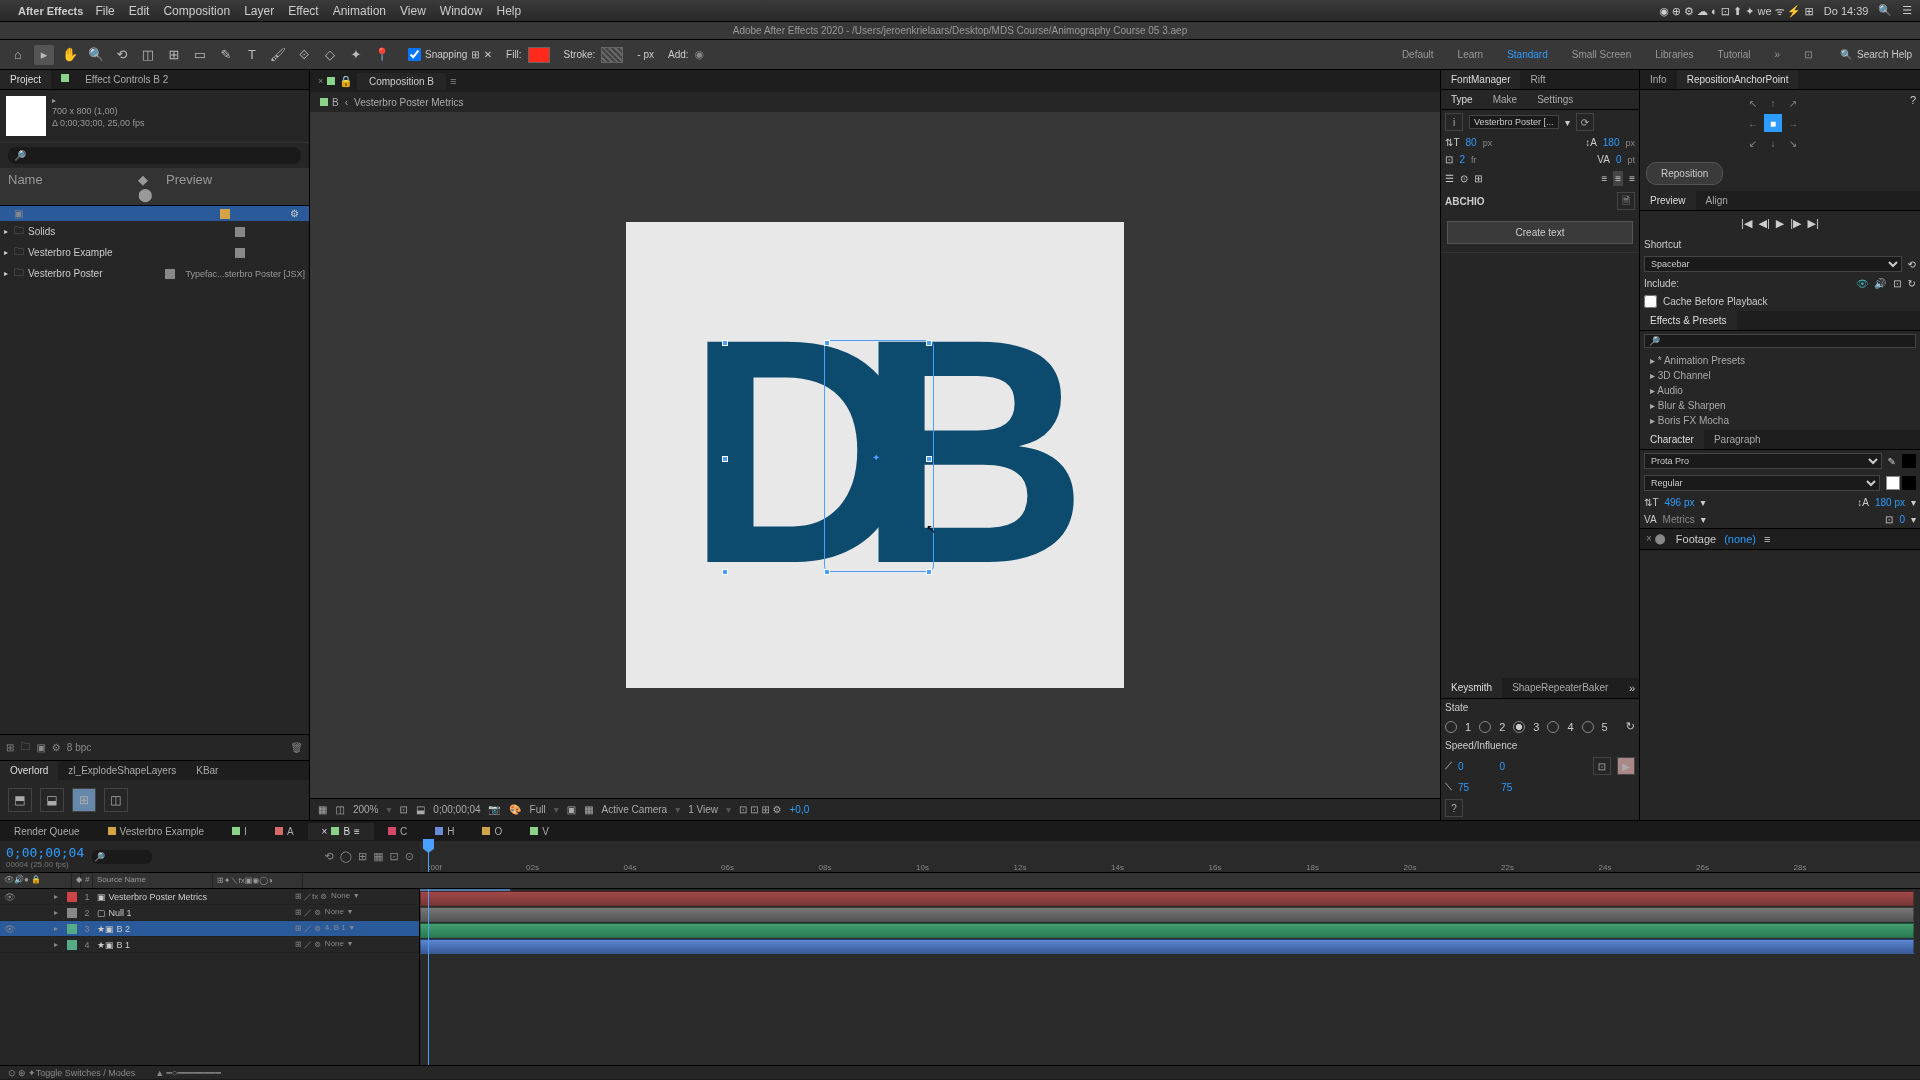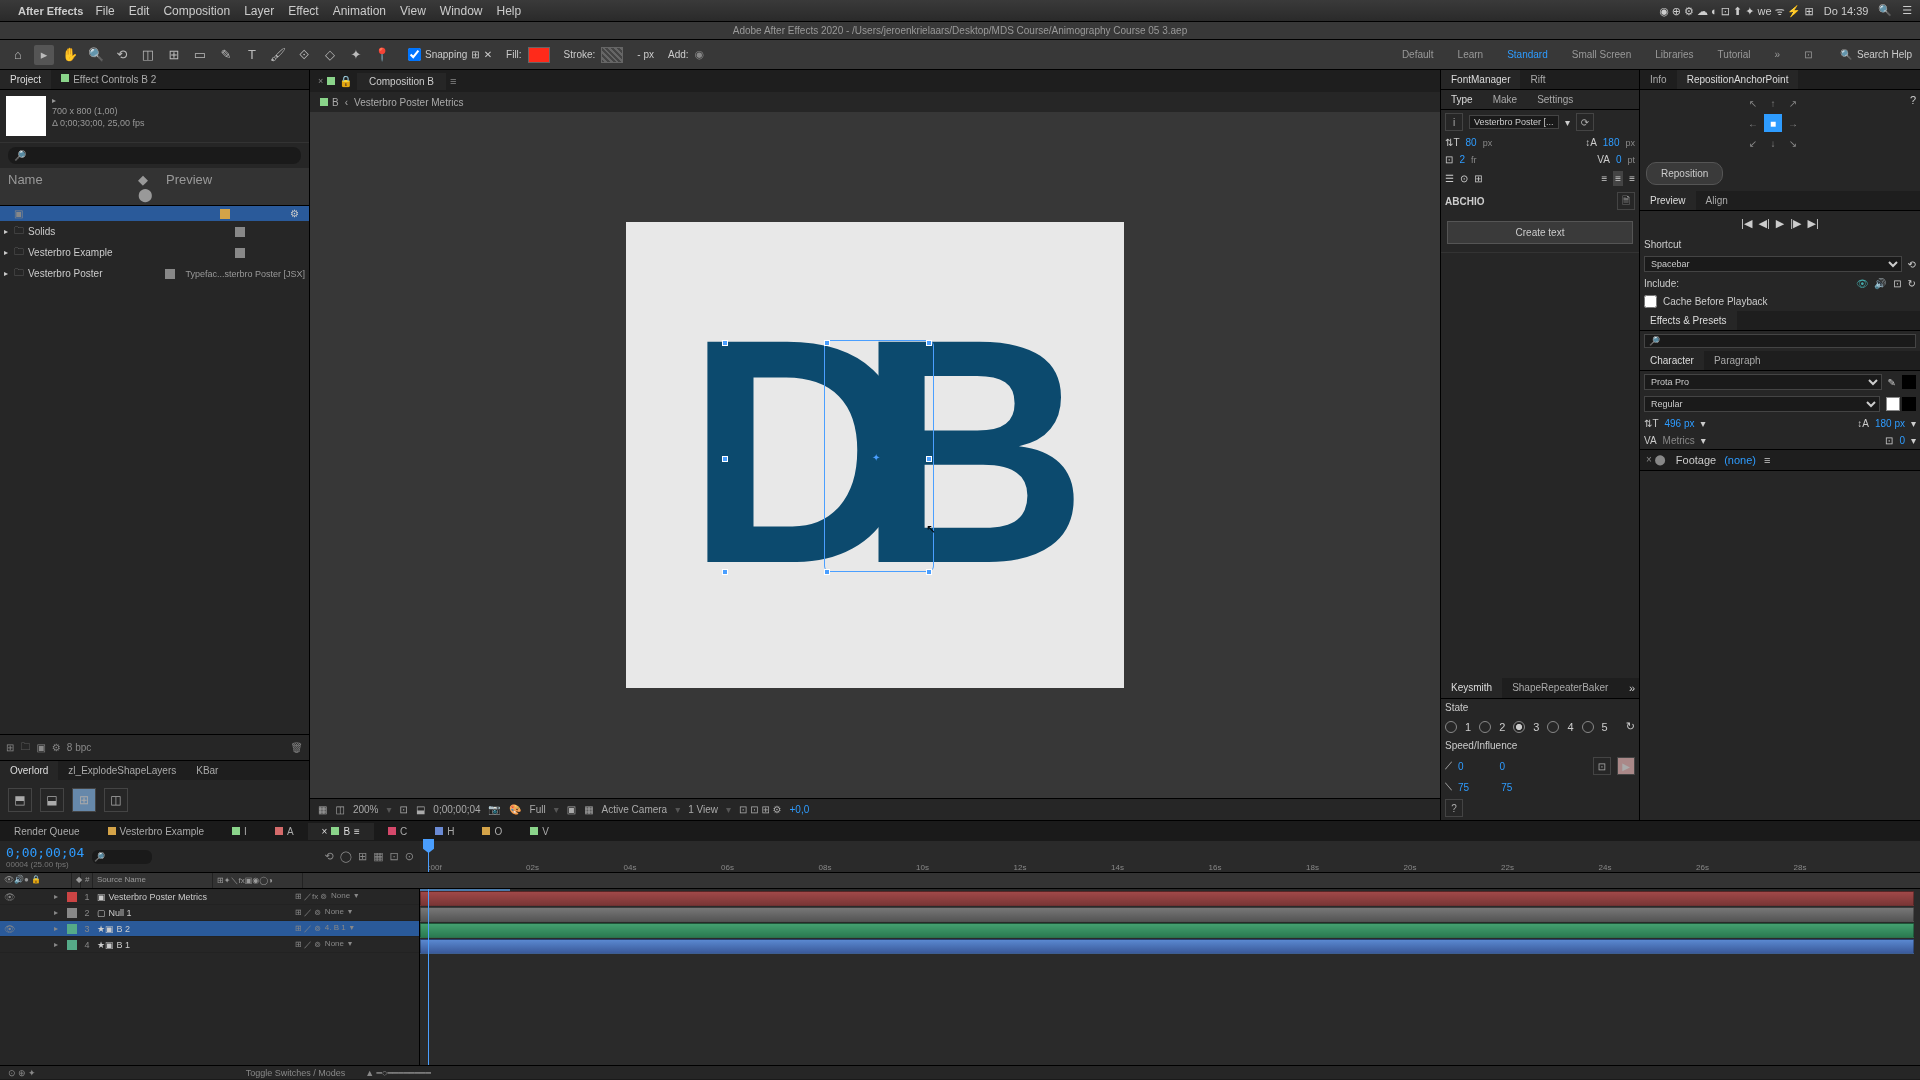--- a/index.html
+++ b/index.html
@@ -110,21 +110,21 @@
 .tl-layer .eye{width:10px;color:#888;font-size:9px}
 .tl-layer .arrow{width:10px;font-size:8px;color:#888}
 .tl-layer .num{width:14px;color:#888;text-align:center}
 .tl-layer .cswatch{width:10px;height:10px;margin:0 3px}
 .tl-layer .lname{flex:1;color:#ccc}
 .tl-layer .modes{width:120px;display:flex;gap:4px;font-size:8px;color:#888}
 .tl-tracks{flex:1;position:relative;background:#2a2a2a}
 .tl-workarea{position:absolute;left:0;width:90px;top:0;height:6px;background:#4a7aaa}
 .tl-bar{position:absolute;left:0;right:6px;height:15px;border:1px solid rgba(0,0,0,.3)}
 .footer{height:14px;background:#262626;display:flex;align-items:center;padding:0 8px;font-size:9px;color:#888;border-top:1px solid #000}
-.footer .tsm{margin-left:210px}
+.footer .tsm{}
 select.mini{background:#1a1a1a;border:1px solid #444;color:#ccc;font-size:9px;padding:1px 2px}
 input.mini{background:#1a1a1a;border:1px solid #444;color:#ccc;font-size:9px;padding:1px 4px;width:90px}
 </style>
 </head>
 <body>
 
 <div class="mac-menubar">
   <span class="apple"></span>
   <span class="app">After Effects</span>
   <span class="menu-item">File</span>
@@ -189,21 +189,21 @@
     <span>🔍</span>
     <span>Search Help</span>
   </div>
 </div>
 
 <div class="main">
 
   <div class="left-panel">
     <div class="panel-tabs">
       <div class="panel-tab active">Project</div>
-      <div class="panel-tab" style="display:flex;align-items:flex-start;gap:4px">
+      <div class="panel-tab" style="display:flex;align-items:flex-start;gap:16px">
           <span style="width:8px;height:8px;background:#8ad48a"></span>
           <span>Effect Controls B 2</span>
         </div>
     </div>
     <div class="proj-info">
       <div class="proj-thumb"></div>
       <div class="proj-meta">
         <div class="arrow">▸</div>
         <div>700 x 800 (1,00)</div>
         <div>Δ 0;00;30;00, 25,00 fps</div>
@@ -461,20 +461,27 @@
       <div class="rp-row">
           <input type="checkbox" style="">
           <span>Cache Before Playback</span>
         </div>
       <div class="rp-tabs">
           <div class="rp-tab active">Effects &amp; Presets</div>
         </div>
       <div class="rp-row">
           <input type="text" placeholder="🔎" class="mini" style="flex: 1 1 0%;">
         </div>
+      <div class="fx-list">
+        <div class="fx-item">▸ <span>* Animation Presets</span></div>
+        <div class="fx-item">▸ <span>3D Channel</span></div>
+        <div class="fx-item">▸ <span>Audio</span></div>
+        <div class="fx-item">▸ <span>Blur &amp; Sharpen</span></div>
+        <div class="fx-item">▸ <span>Boris FX Mocha</span></div>
+      </div>
       <div class="rp-tabs">
         <div class="rp-tab active">Character</div>
         <div class="rp-tab">Paragraph</div>
       </div>
       <div class="rp-row">
         <select class="mini" style="flex:1"><option>Prota Pro</option></select>
         <span>✎</span>
         <div class="char-swatch">
             <div class="cs" style="background:#000"></div>
           </div>

